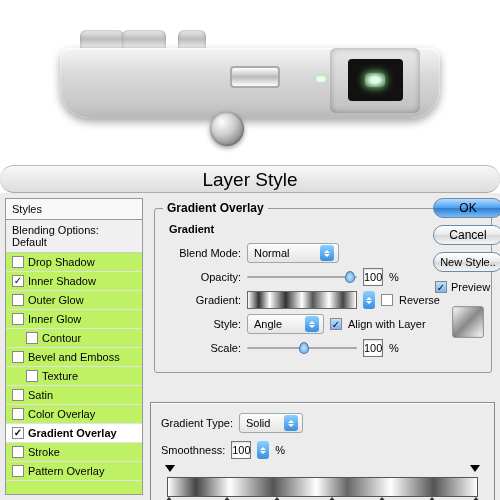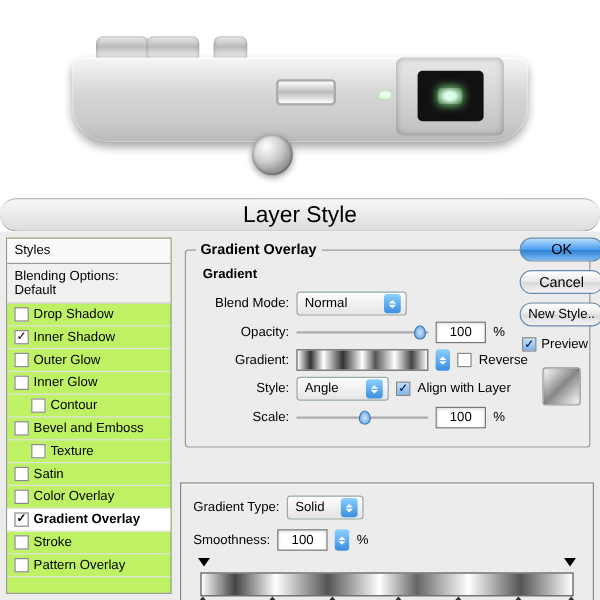--- a/index.html
+++ b/index.html
@@ -39,21 +39,21 @@
 .row { display:flex; align-items:center; margin:5px 0; gap:6px;}
 .lab { width:78px; text-align:right; }
 .select { display:inline-flex; align-items:center; height:20px; background:linear-gradient(#fdfdfd,#e5e5e5); border:1px solid #9aa; border-radius:3px; padding:0 4px 0 6px; gap:6px;}
 .sel-btn { width:14px; height:16px; background:linear-gradient(#8bd1ff,#3b8de0); border-radius:3px; display:flex; flex-direction:column; align-items:center; justify-content:center; gap:1px;}
 .sel-btn::before,.sel-btn::after{content:"";border-left:3px solid transparent;border-right:3px solid transparent;}
 .sel-btn::before{border-bottom:3px solid #fff;}
 .sel-btn::after{border-top:3px solid #fff;}
 .slider { position:relative; height:16px; flex:1; max-width:110px;}
 .slider::before{content:"";position:absolute;top:7px;left:0;right:0;height:2px;background:#aaa;border-radius:1px;}
 .thumb{position:absolute;top:2px;width:10px;height:12px;background:radial-gradient(#cde6ff,#5a9cdc);border:1px solid #3b78b8;border-radius:50% 50% 50% 50% / 60% 60% 40% 40%;}
-.numbox{width:42px;height:18px;border:1px solid #777;background:#fff;text-align:center;line-height:17px;box-shadow:inset 0 1px 3px rgba(0,0,0,.15);}
+.numbox{width:20px;height:18px;border:1px solid #777;background:#fff;text-align:center;line-height:17px;box-shadow:inset 0 1px 3px rgba(0,0,0,.15);}
 .inlinechk{width:12px;height:12px;border:1px solid #888;background:#fff;display:inline-flex;align-items:center;justify-content:center;}
 .inlinechk.on{background:linear-gradient(#bfe0ff,#7fb5e8);}
 .inlinechk.on::after{content:"✓";font-size:10px;color:#003;}
 .grad-swatch{width:110px;height:18px;border:1px solid #666;background:linear-gradient(90deg,#fff,#333 10%,#fff 20%,#333 35%,#fff 50%,#555 60%,#fff 75%,#444 88%,#fff);}
 .grad-swatch-sm{width:32px;height:32px;border:1px solid #999;background:linear-gradient(135deg,#fff,#888 50%,#fff);box-shadow:inset 0 0 3px rgba(0,0,0,.2);border-radius:3px;}
 .tiny-updown{width:12px;height:18px;background:linear-gradient(#8bd1ff,#3b8de0);border-radius:3px;display:flex;flex-direction:column;justify-content:center;align-items:center;gap:1px;}
 .tiny-updown::before,.tiny-updown::after{content:"";border-left:3px solid transparent;border-right:3px solid transparent;}
 .tiny-updown::before{border-bottom:3px solid #fff;}
 .tiny-updown::after{border-top:3px solid #fff;}
 .angle-dial{width:26px;height:26px;border:1px solid #888;border-radius:50%;background:radial-gradient(#fff,#ddd);position:relative;}

